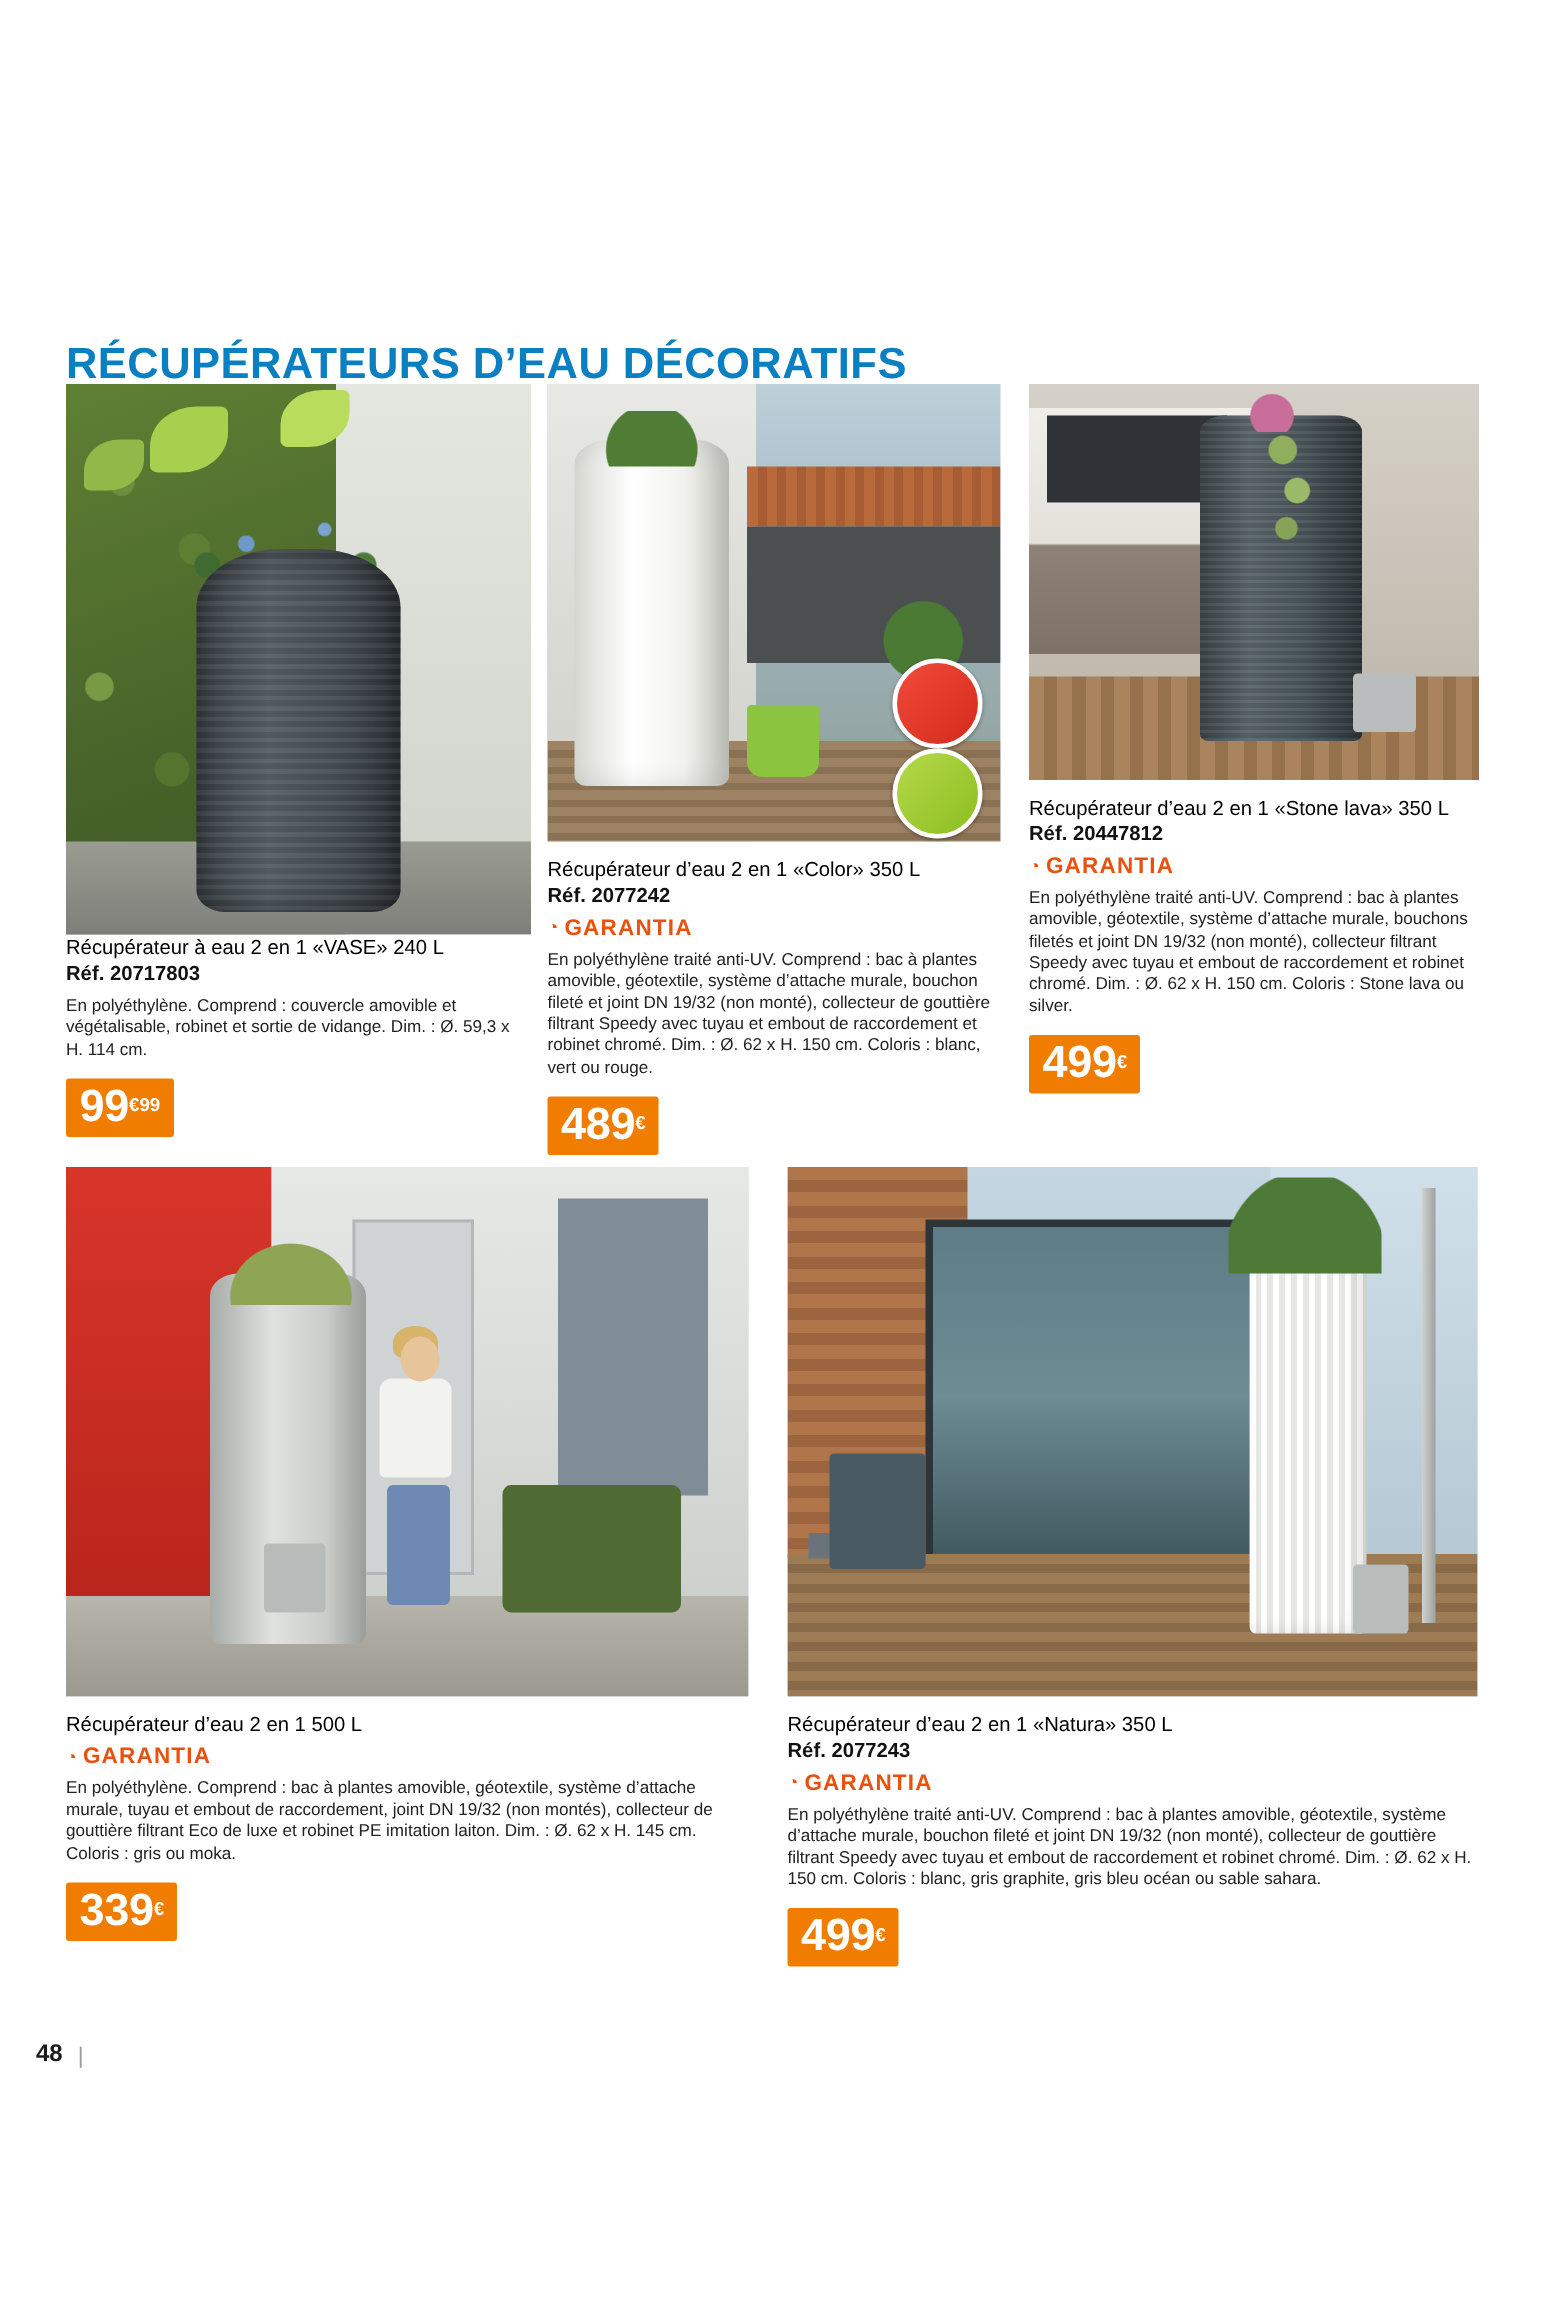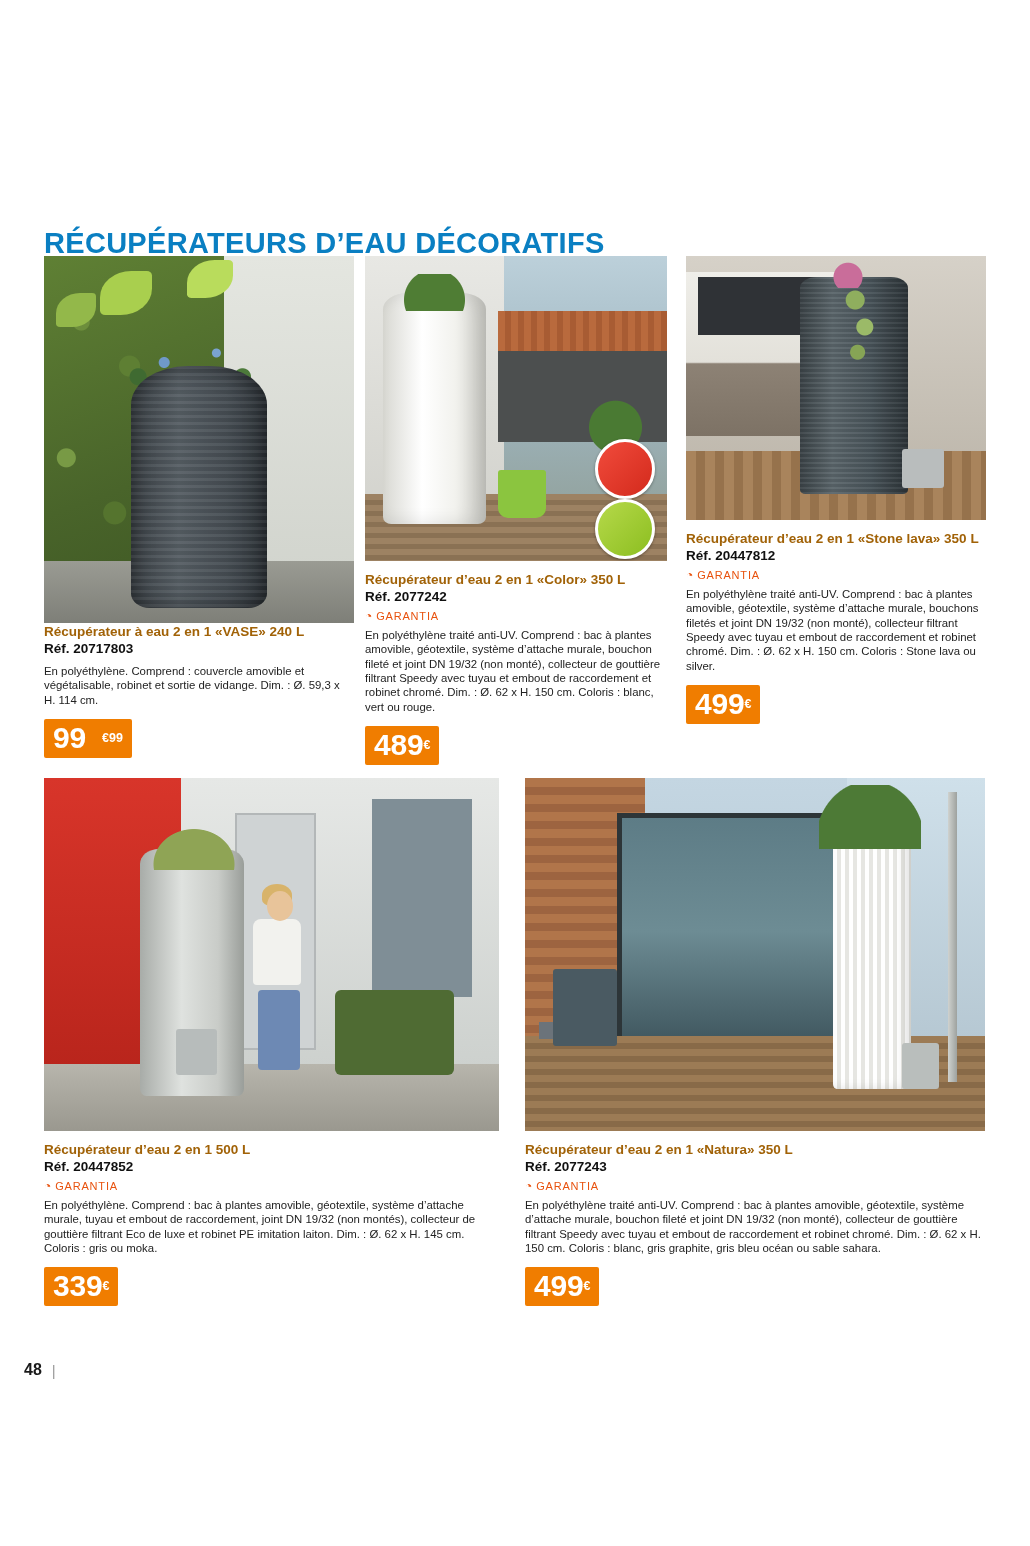--- a/index.html
+++ b/index.html
@@ -33,23 +33,23 @@
 
   
   .product { position: absolute; }
   .photo {
     position: relative;
     overflow: hidden;
     background: #dfe3e2;
   }
   .prod-title {
     font-size: 13.5px;
-    font-weight: bold;
+    font-weight: normal;
     line-height: 1.28;
-    color: #a16207;
+    color: #000000;
     margin: 0;
   }
   .prod-ref {
     font-size: 13.5px;
     font-weight: bold;
     line-height: 1.28;
     color: #111;
     margin: 0;
   }
   .garantia {
@@ -59,22 +59,22 @@
     margin-top: 4px;
   }
   .garantia .g-mark {
     color: #e8520e;
     font-size: 12px;
     line-height: 1;
     font-weight: bold;
   }
   .garantia .g-text {
     color: #e8520e;
-    font-size: 11px;
-    font-weight: normal;
+    font-size: 15px;
+    font-weight: bold;
     letter-spacing: 0.8px;
     text-align: right;
   }
   .desc {
     font-size: 11.4px;
     line-height: 1.27;
     color: #222;
     margin-top: 6px;
   }
   .price {
@@ -86,21 +86,20 @@
     border-radius: 2px;
     line-height: 1;
   }
   .price .main {
     font-size: 30px;
     letter-spacing: -0.2px;
   }
   .price .cents {
     font-size: 12.5px;
     vertical-align: super;
-    padding-left: 16px;
   }
   .price .eur {
     font-size: 12.5px;
     vertical-align: super;
   }
 
   
   .scene { position: absolute; inset: 0; }
 
   
@@ -339,21 +338,20 @@
         <div class="p4-grass"></div>
         <div class="p4-person-legs"></div>
         <div class="p4-person-body"></div>
         <div class="p4-person-hair"></div>
         <div class="p4-person-head"></div>
         <div class="p4-can"></div>
       </div>
     </div>
     <div style="margin-top:10px;">
       <p class="prod-title">Récupérateur d’eau 2 en 1 500 L</p>
-      <p class="prod-ref">Réf. 20447852</p>
       <div class="garantia">
         <span class="g-mark">◔</span>
         <span class="g-text">GARANTIA</span>
       </div>
       <p class="desc">En polyéthylène. Comprend : bac à plantes amovible, géotextile, système d’attache murale, tuyau et embout de raccordement, joint DN 19/32 (non montés), collecteur de gouttière filtrant Eco de luxe et robinet PE imitation laiton. Dim. : Ø. 62 x H. 145 cm. Coloris : gris ou moka.</p>
       <div style="margin-top:12px;">
         <span class="price">
           <span class="main">339</span><span class="eur">€</span>
         </span>
       </div>

